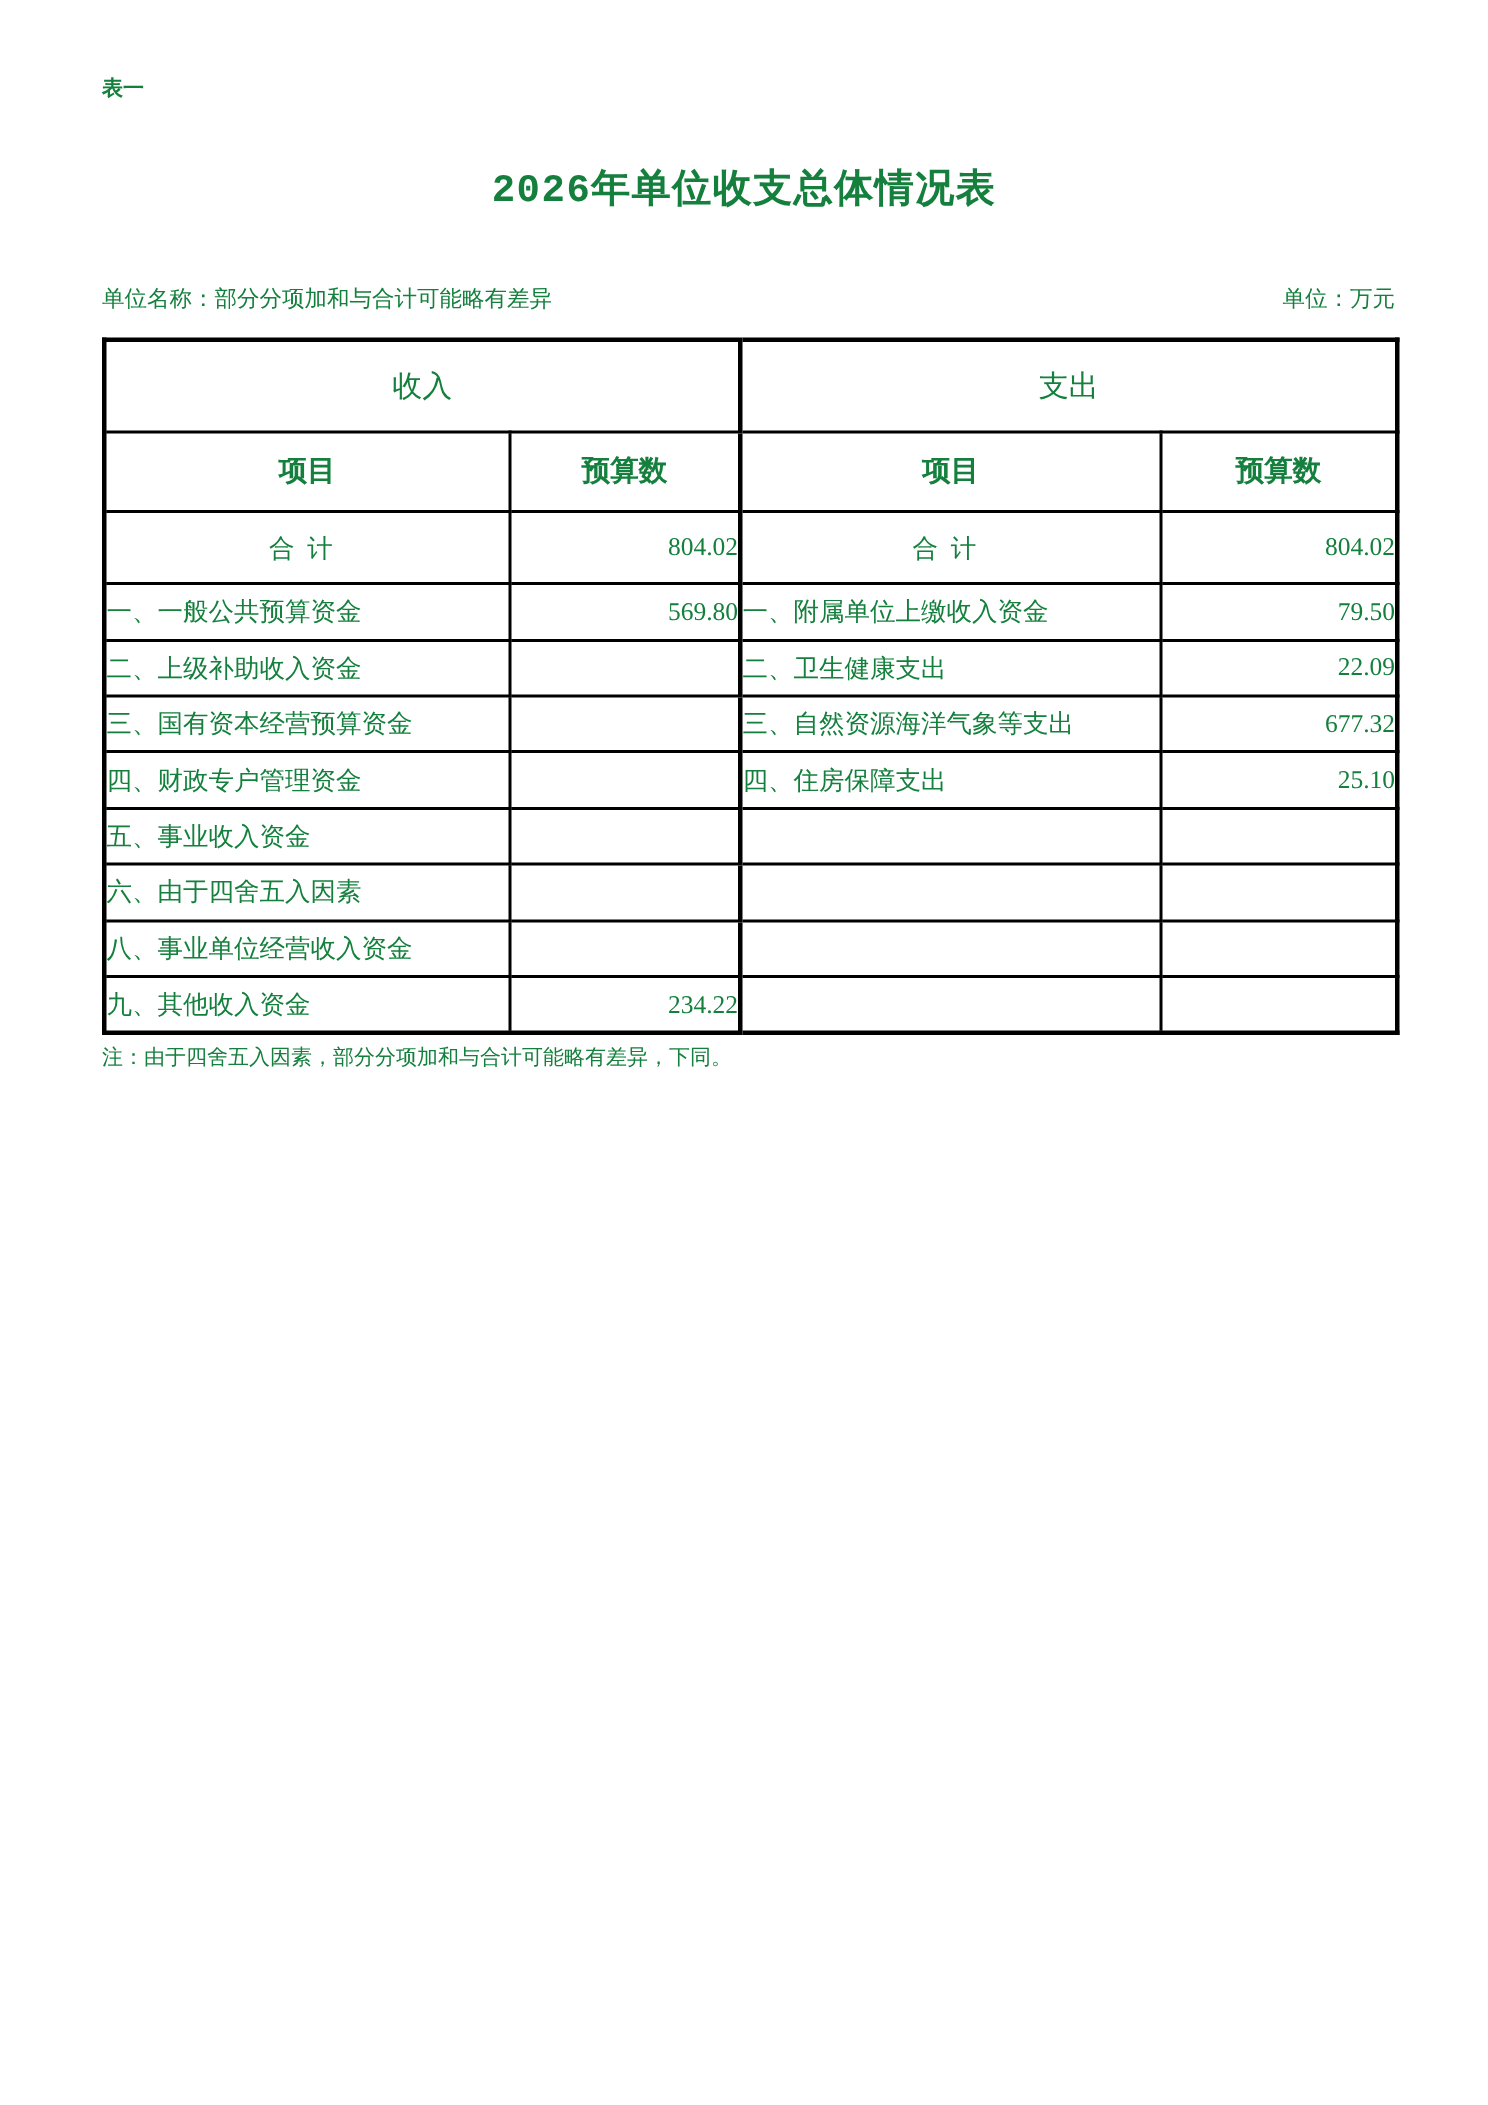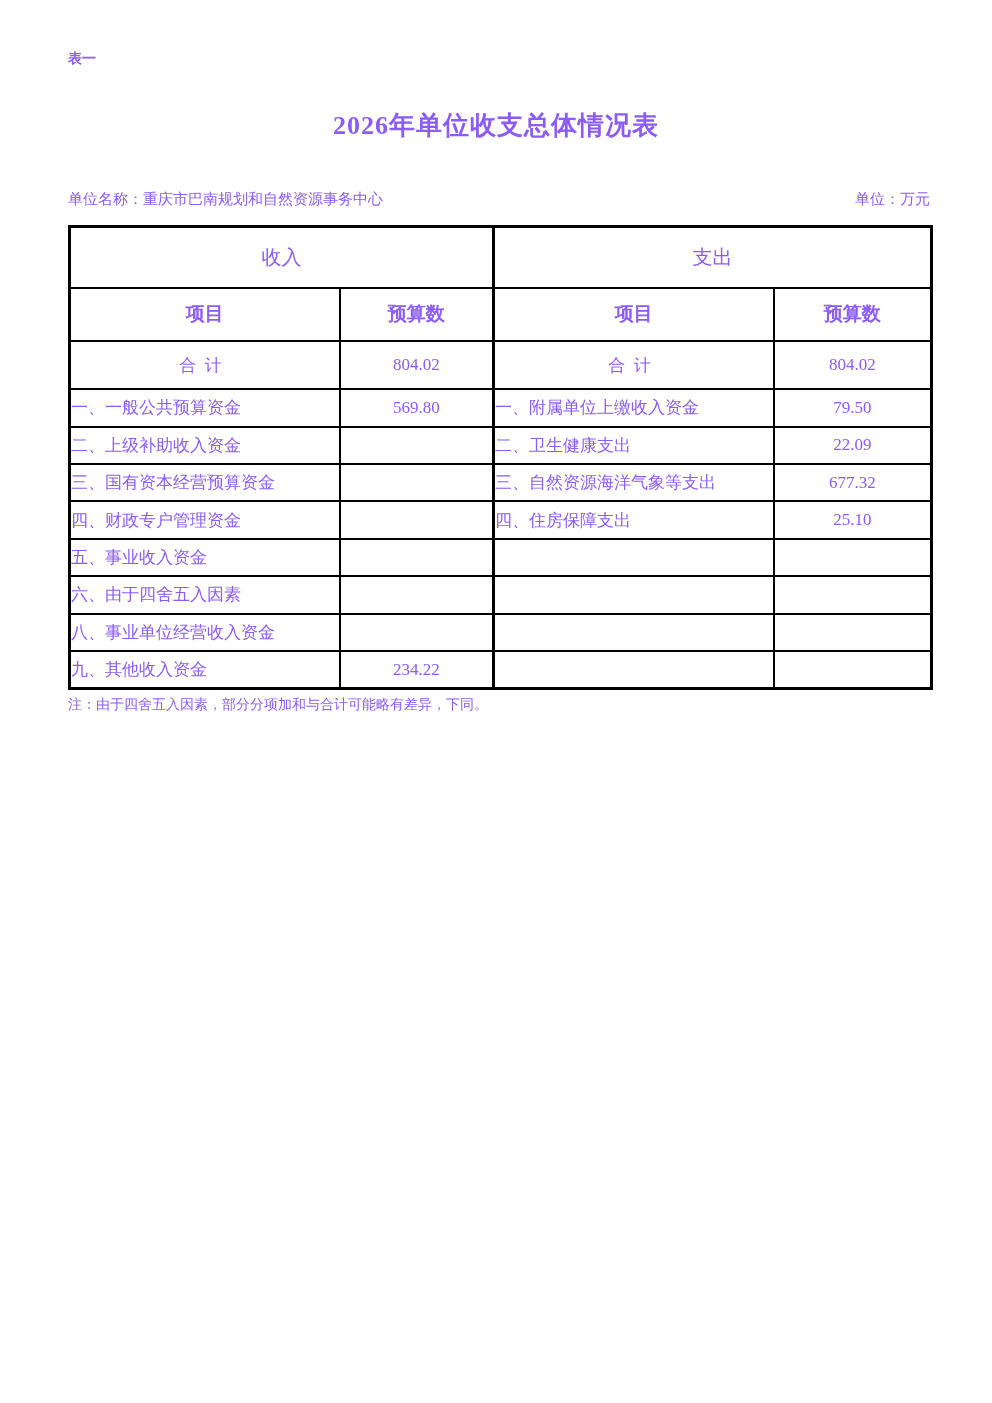--- a/index.html
+++ b/index.html
@@ -5,38 +5,38 @@
   html, body {
     margin: 0;
     padding: 0;
     background: #ffffff;
   }
   .sheet {
     position: relative;
     width: 992px;
     height: 1403px;
     background: #ffffff;
-    color: #8b5cf6;
+    color: #15803d;
     overflow: hidden;
   }
   .table-label {
     position: absolute;
     top: 50px;
     left: 68px;
     font-family: "Liberation Sans", sans-serif;
     font-weight: bold;
     font-size: 14px;
   }
   .doc-title {
     position: absolute;
     top: 108px;
     left: 0;
     width: 100%;
     text-align: center;
-    font-family: Liberation Serif, serif;
+    font-family: Liberation Mono, monospace;
     font-weight: bold;
     font-size: 26px;
     letter-spacing: 1px;
   }
   .unit-row {
     position: absolute;
     top: 190px;
     left: 68px;
     width: 862px;
     display: flex;
@@ -88,21 +88,21 @@
   .total-cell {
     font-family: "Liberation Serif", serif;
     font-size: 17px;
     text-align: center;
     letter-spacing: 0.5em;
     vertical-align: middle;
   }
   .value-cell {
     font-family: "Liberation Serif", serif;
     font-size: 17px;
-    text-align: center;
+    text-align: right;
     padding-right: 3px;
     vertical-align: middle;
   }
   .note {
     position: absolute;
     top: 696px;
     left: 68px;
     font-family: "Liberation Serif", serif;
     font-size: 14px;
   }
@@ -114,21 +114,21 @@
 </head>
 <body>
 
 <div class="sheet">
 
   <div class="table-label">表一</div>
 
   <div class="doc-title">2026年单位收支总体情况表</div>
 
   <div class="unit-row">
-    <span>单位名称：重庆市巴南规划和自然资源事务中心</span>
+    <span>单位名称：部分分项加和与合计可能略有差异</span>
     <span>单位：万元</span>
   </div>
 
   <table class="budget">
     <colgroup>
       <col style="width:270px">
       <col style="width:154px">
       <col style="width:280px">
       <col style="width:158px">
     </colgroup>

